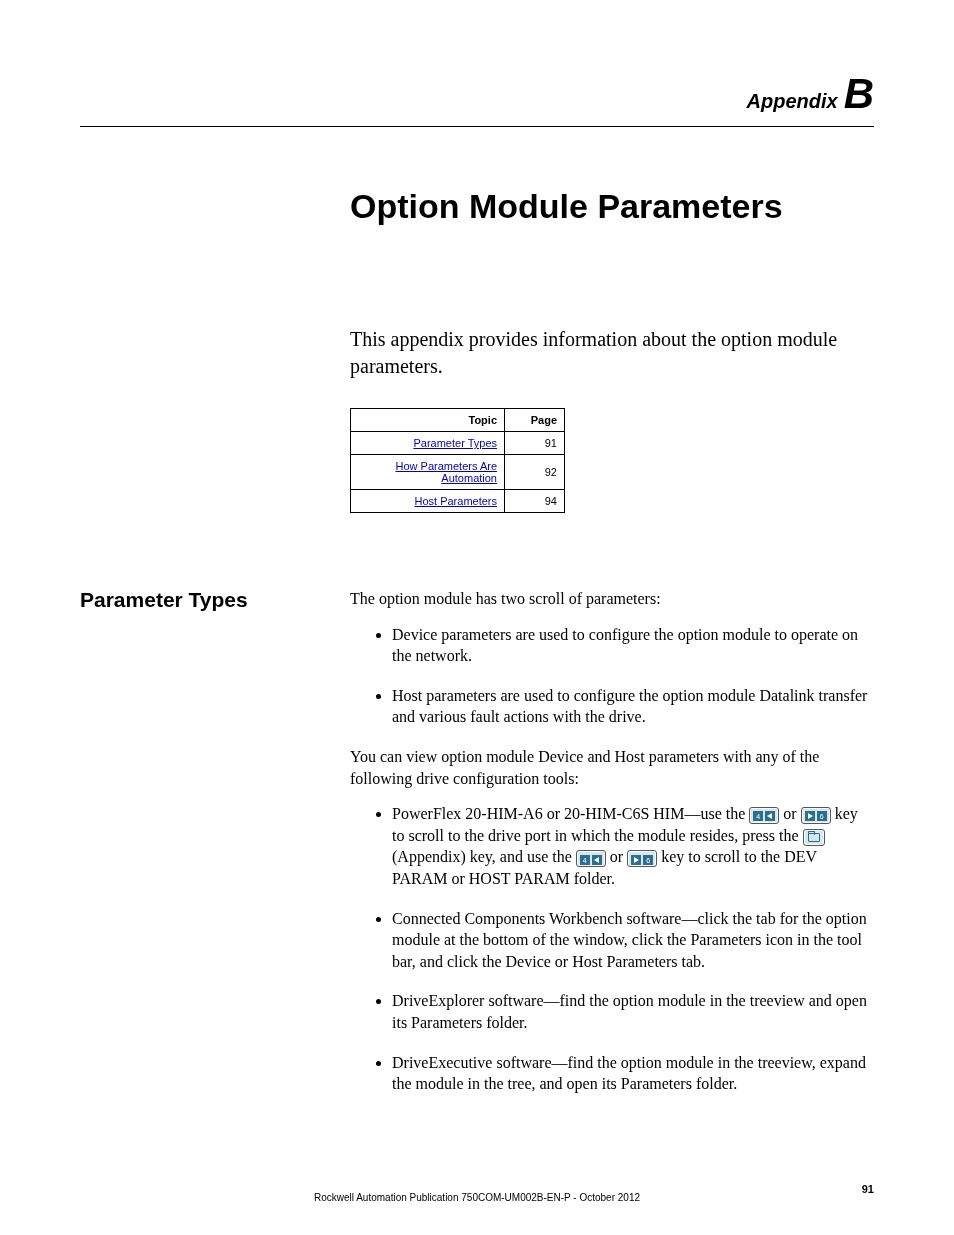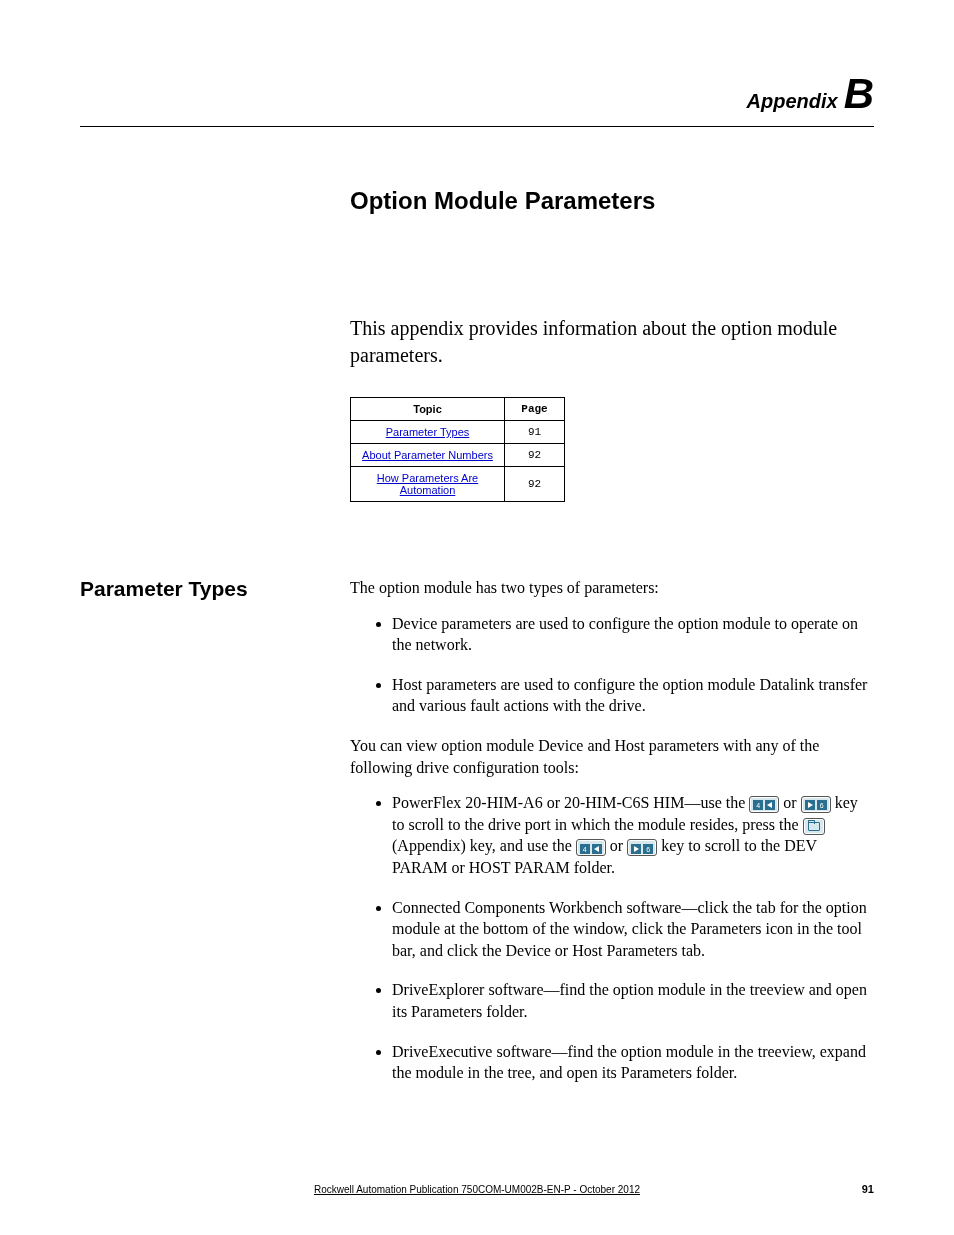--- a/index.html
+++ b/index.html
@@ -40,46 +40,45 @@
     font-size: 42px;
     vertical-align: baseline;
     margin-left: 2px;
   }
   .content {
     margin-left: 270px;
   }
   h1.title {
     font-family: Arial, Helvetica, sans-serif;
     font-weight: 700;
-    font-size: 24px;
+    font-size: 34px;
     margin: 0 0 100px 0;
   }
   .intro {
     font-size: 20px;
     margin: 0 0 28px 0;
     line-height: 1.35;
   }
   table.topics {
     border-collapse: collapse;
     width: 215px;
     font-family: Arial, Helvetica, sans-serif;
     font-size: 11px;
   }
   table.topics th, table.topics td {
     border: 1px solid #000;
     padding: 5px 7px;
-    text-align: center;
+    text-align: right;
     vertical-align: middle;
   }
   table.topics th {
     font-weight: 700;
   }
   table.topics td:last-child, table.topics th:last-child {
     width: 45px;
-    font-family: Liberation Mono, monospace;
   }
   table.topics td a {
     color: #0000cc;
     text-decoration: underline;
     cursor: pointer;
   }
   .section {
     margin-top: 75px;
   }
   .section-heading {
@@ -150,26 +149,25 @@
     width:10px; height:7px; border:1px solid #2a6f8f;
     border-radius:1px;
   }
   .folder-key::after{
     content:""; position:absolute; left:4px; top:1px;
     width:5px; height:3px; border:1px solid #2a6f8f;
     border-bottom:none; border-radius:1px 1px 0 0;
   }
   .footer {
     position:absolute;
-    bottom:40px;
+    bottom:32px;
     left:80px; right:80px;
     font-family: Arial, Helvetica, sans-serif;
     font-size: 10px;
     text-align:center;
-    text-decoration:underline;
   }
   .page-num {
     position:absolute;
     bottom:40px; right:80px;
     font-family: Arial, Helvetica, sans-serif;
     font-size:11px;
     font-weight:700;
   }
 </style>
 </head>
@@ -194,35 +192,35 @@
           <th>Topic</th>
           <th>Page</th>
         </tr>
       </thead>
       <tbody>
         <tr>
           <td><a>Parameter Types</a></td>
           <td>91</td>
         </tr>
         <tr>
-          <td><a>About Parameter Numbers</a></td>
-          <td>92</td>
-        </tr>
-        <tr>
           <td><a>How Parameters Are Automation</a></td>
           <td>92</td>
         </tr>
+        <tr>
+          <td><a>Host Parameters</a></td>
+          <td>94</td>
+        </tr>
       </tbody>
     </table>
 
     <div class="section">
       <div class="section-heading">Parameter Types</div>
 
       <div class="body-text">
-        <p>The option module has two types of parameters:</p>
+        <p>The option module has two scroll of parameters:</p>
 
         <ul class="bullets">
           <li>
             <span class="em">Device</span><span> parameters are used to configure the option module to operate on the network.</span>
           </li>
           <li>
             <span class="em">Host</span><span> parameters are used to configure the option module Datalink transfer and various fault actions with the drive.</span>
           </li>
         </ul>
 

